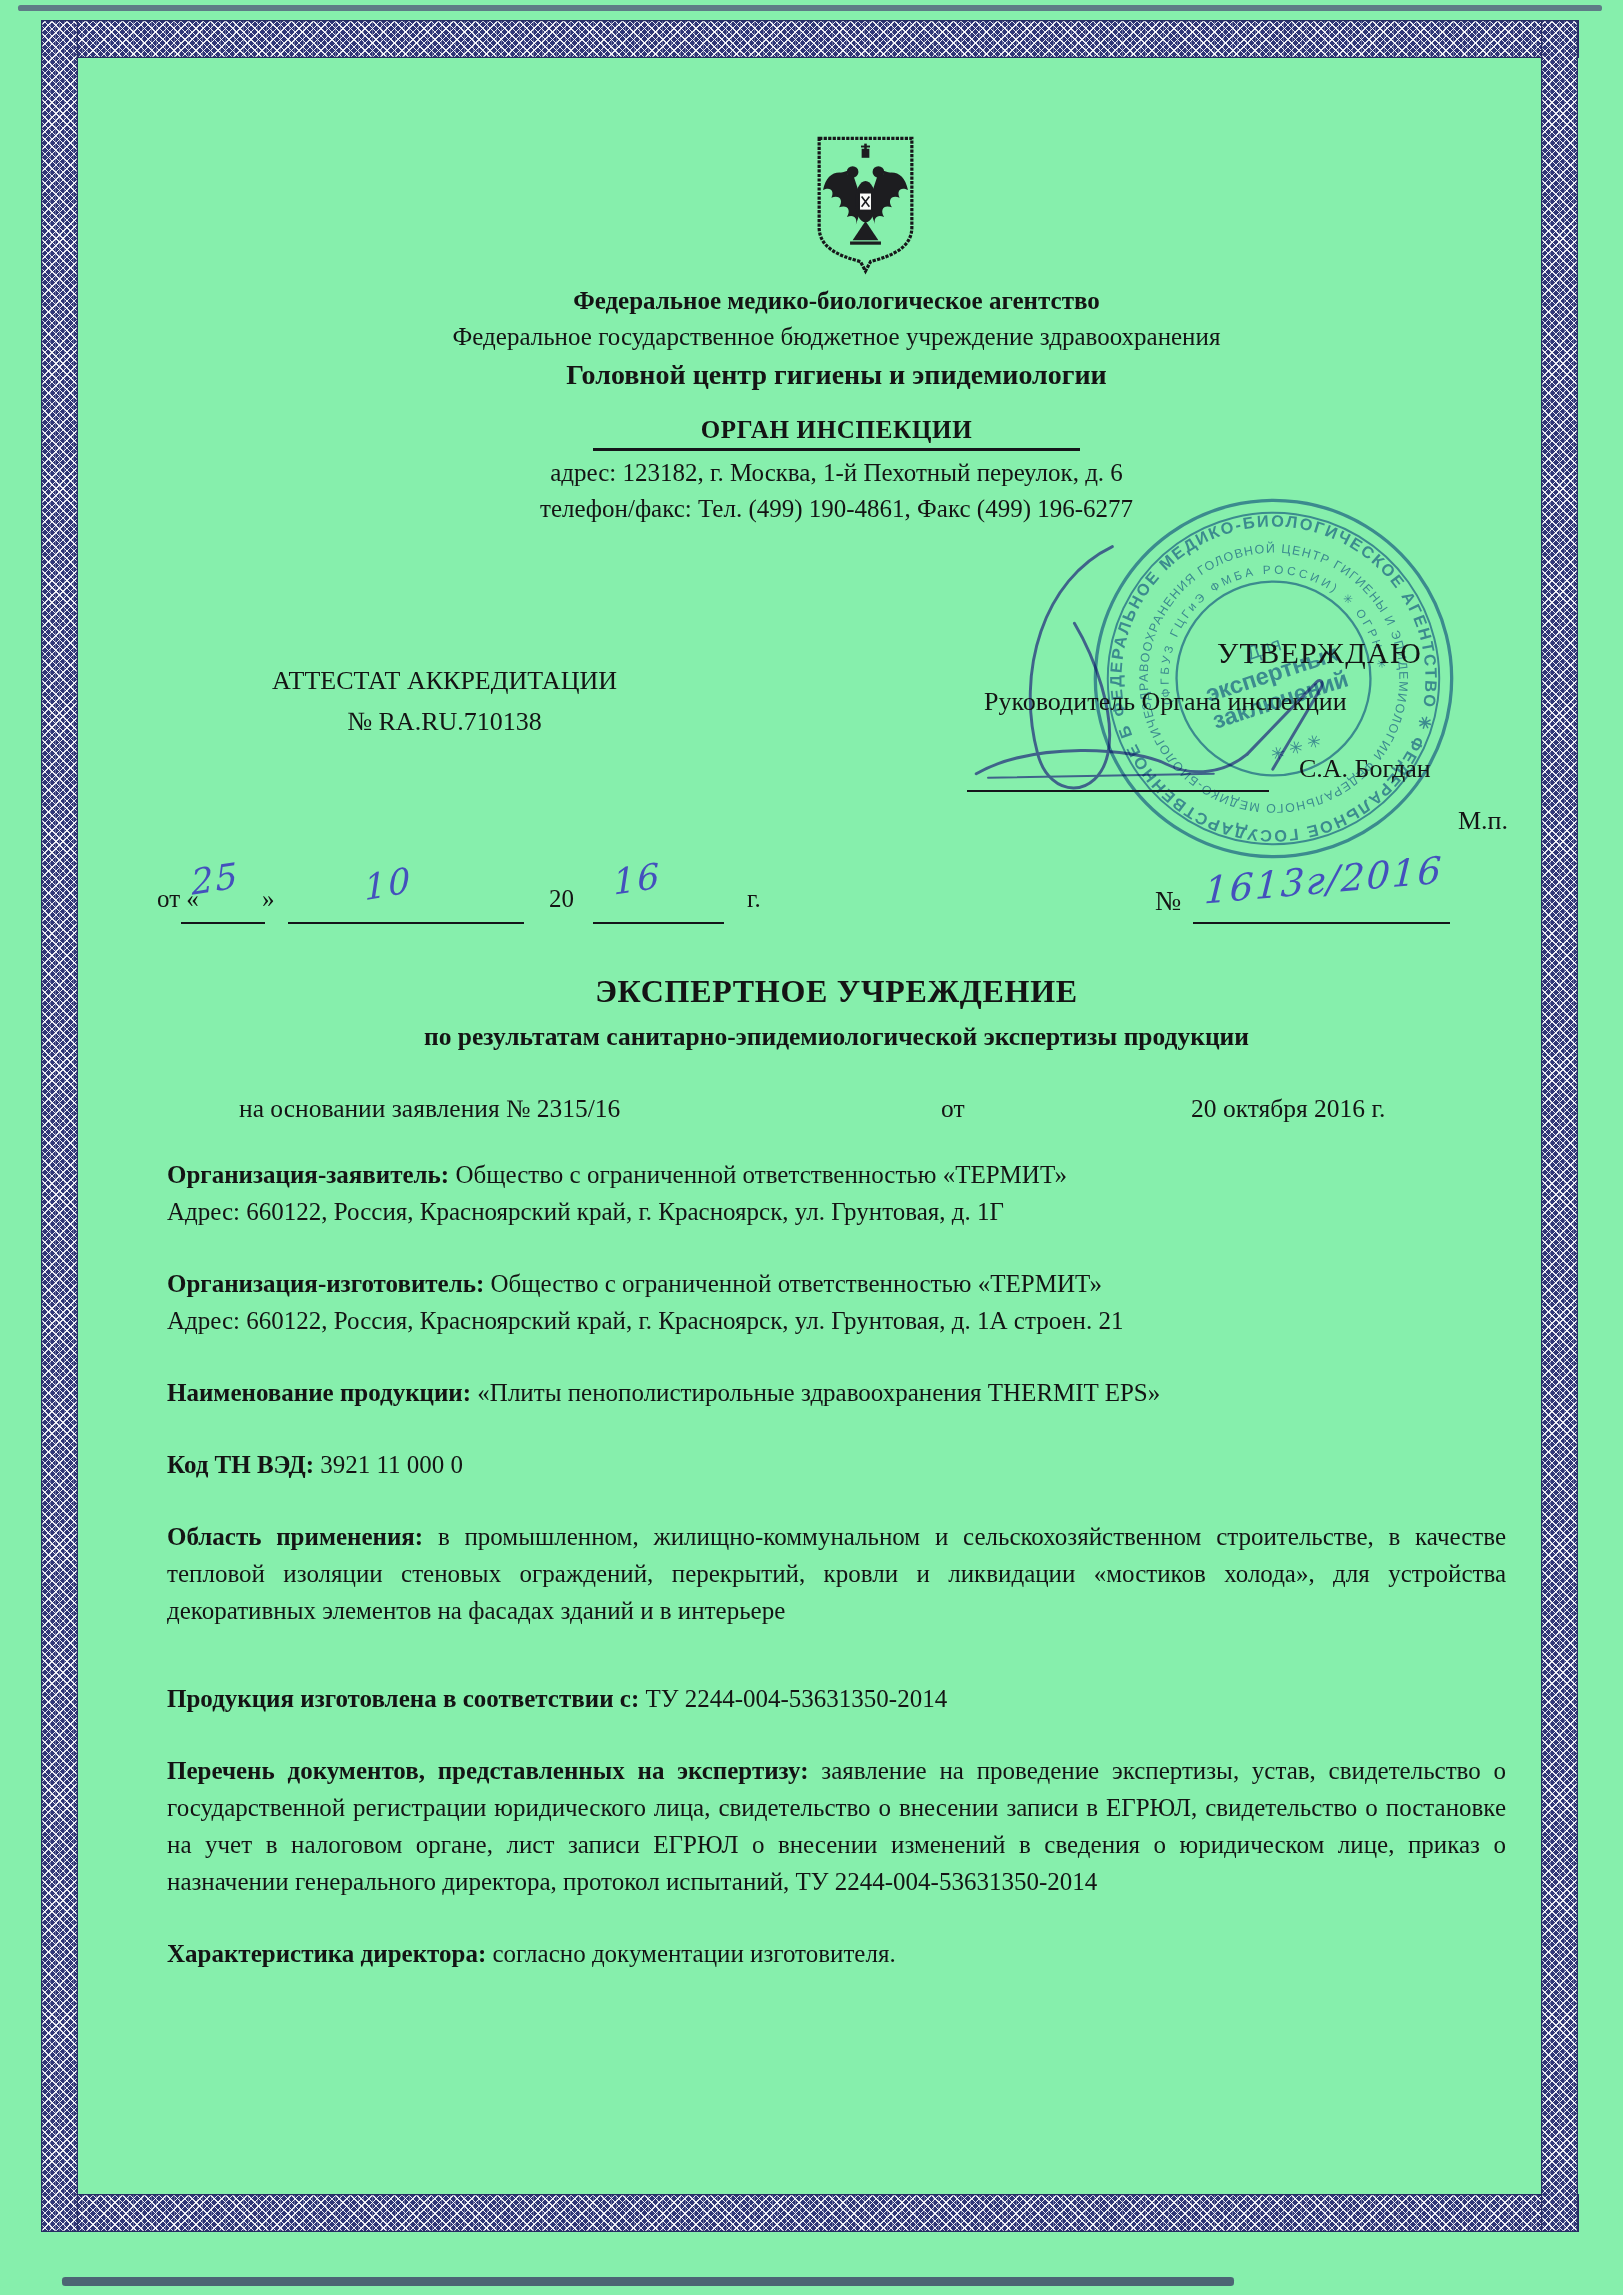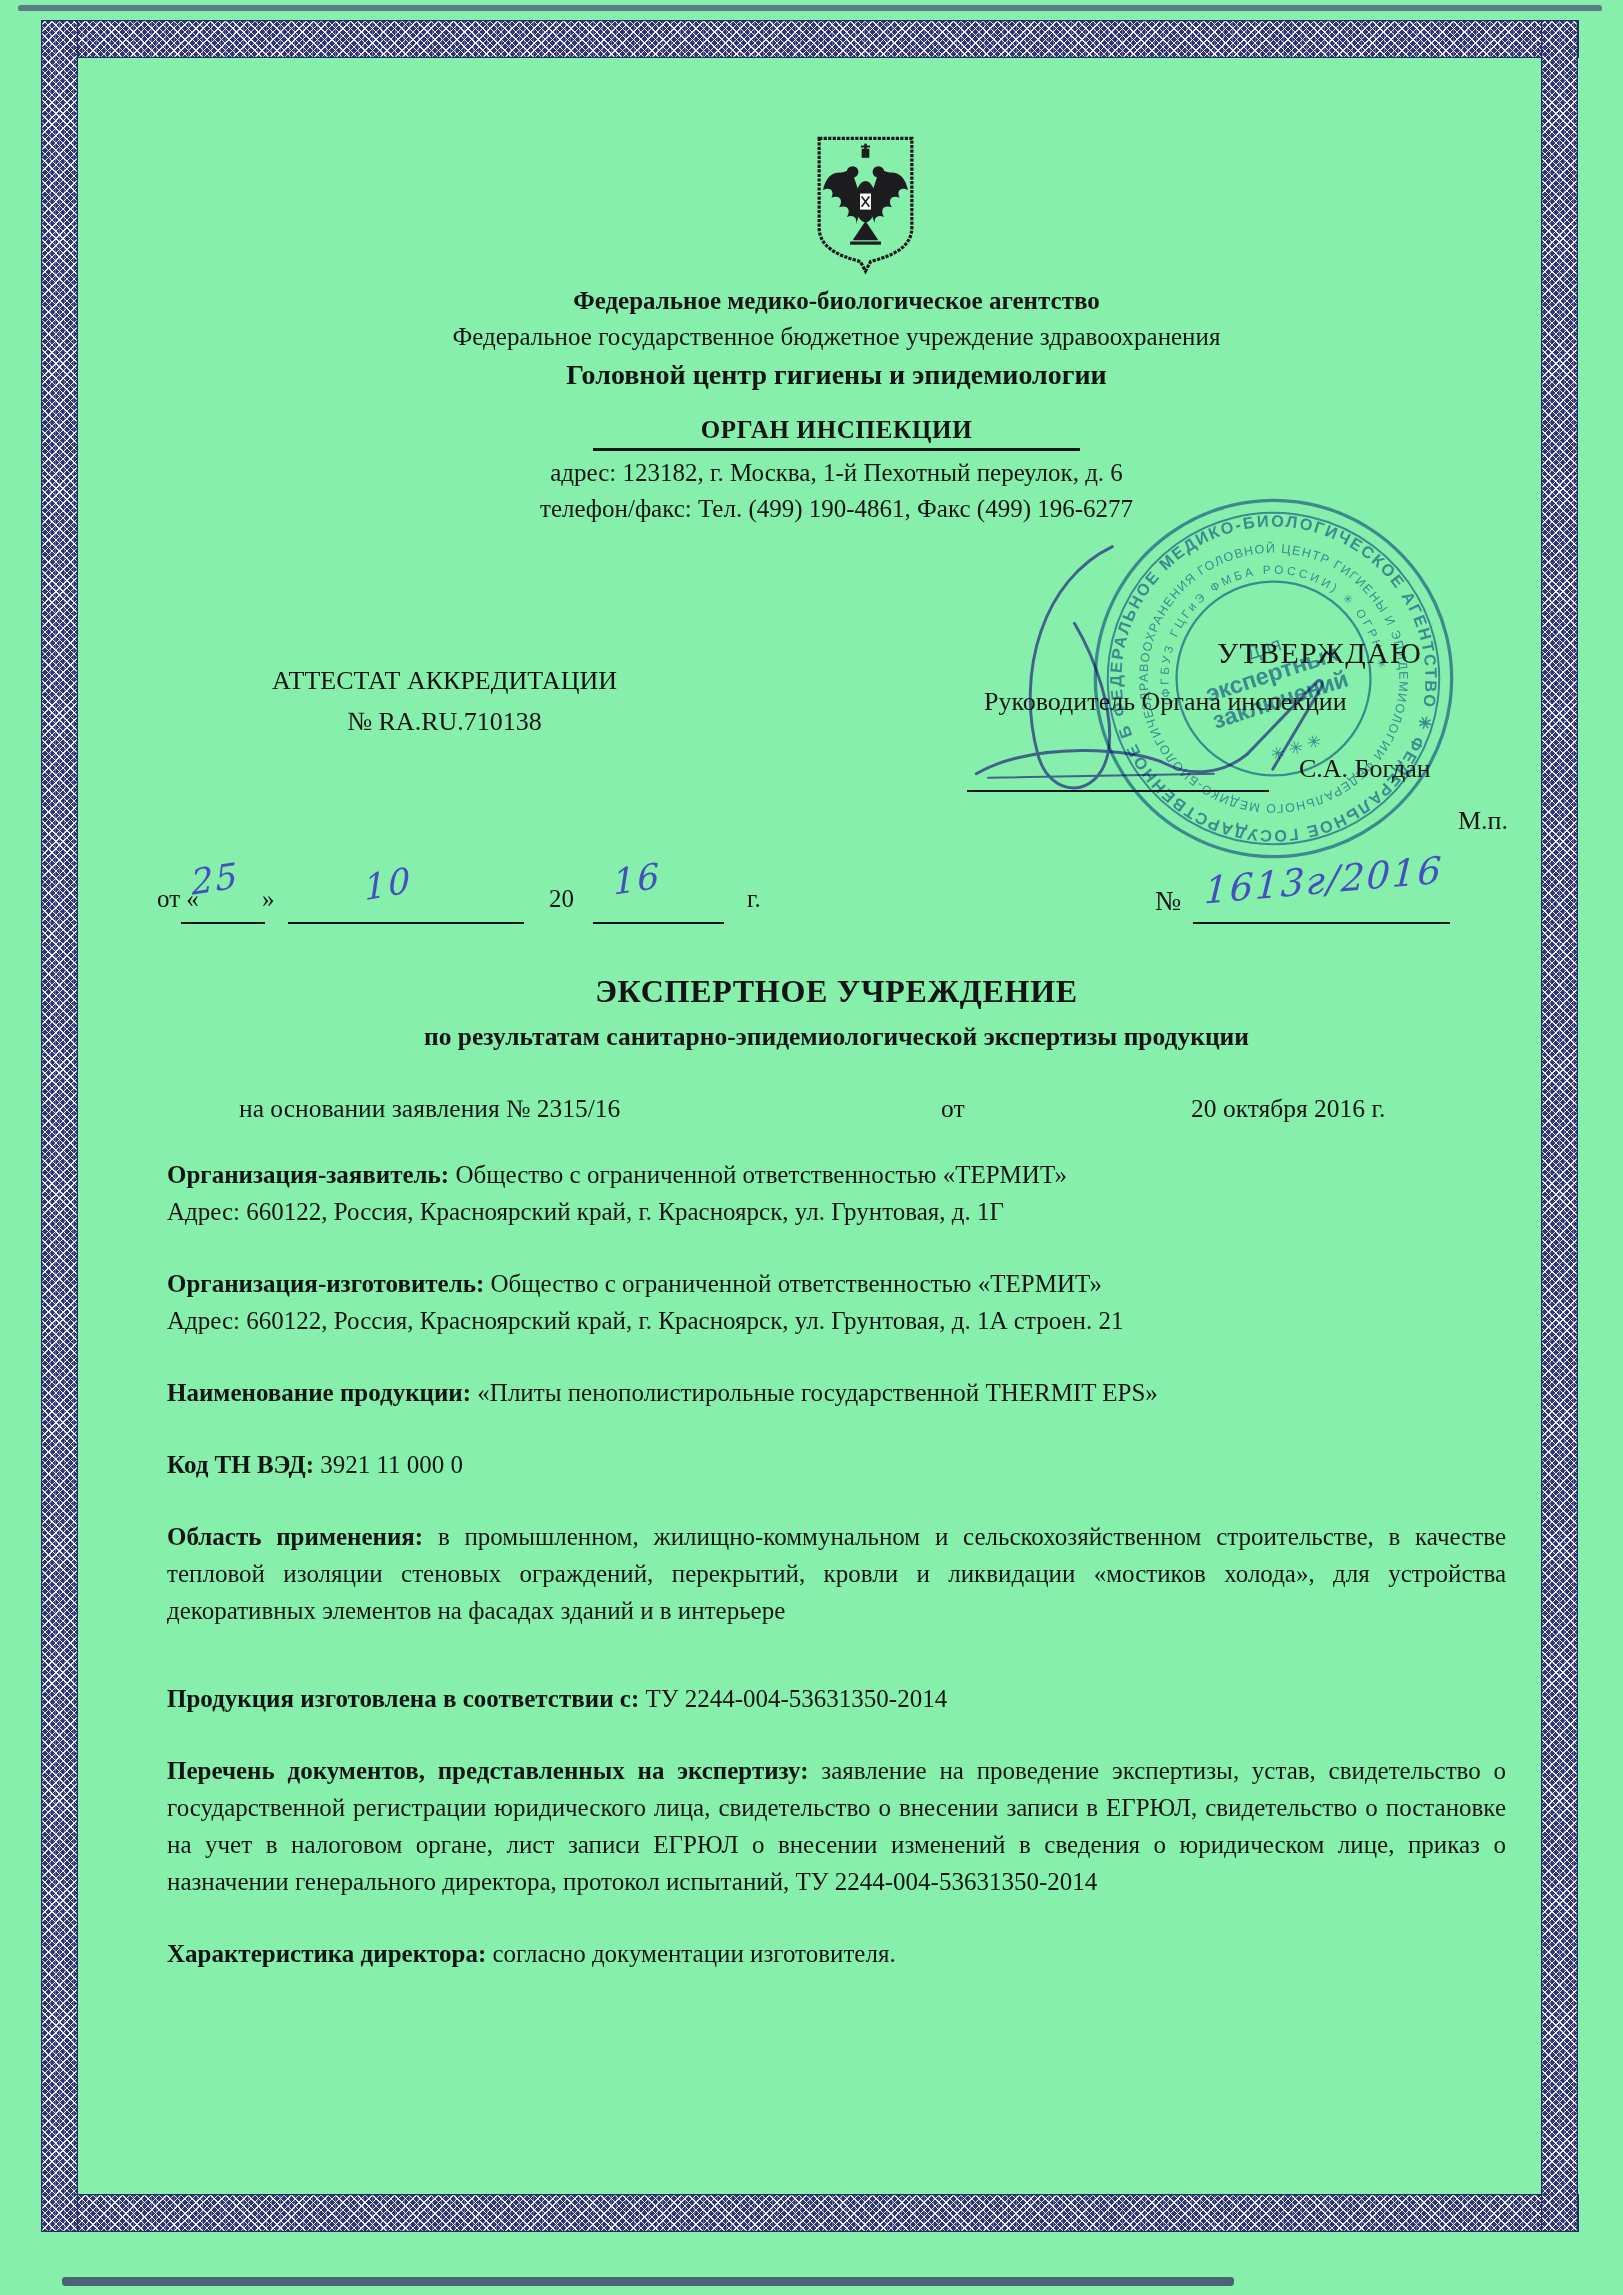--- a/index.html
+++ b/index.html
@@ -217,21 +217,21 @@
     <div class="para">
       <div>
         <b>Организация-изготовитель:</b>
         <span>Общество с ограниченной ответственностью «ТЕРМИТ»</span>
       </div>
       <div>Адрес: 660122, Россия, Красноярский край, г. Красноярск, ул. Грунтовая, д. 1А строен. 21</div>
     </div>
 
     <p class="para">
       <b>Наименование продукции:</b>
-      <span>«Плиты пенополистирольные государственной THERMIT EPS»</span>
+      <span>«Плиты пенополистирольные здравоохранения THERMIT EPS»</span>
     </p>
 
     <p class="para">
       <b>Код ТН ВЭД:</b>
       <span>3921 11 000 0</span>
     </p>
 
     <p class="para jst gap-lg">
       <b>Область применения:</b>
       <span>в промышленном, жилищно-коммунальном и сельскохозяйственном строительстве, в качестве тепловой изоляции стеновых ограждений, перекрытий, кровли и ликвидации «мостиков холода», для устройства декоративных элементов на фасадах зданий и в интерьере</span>

